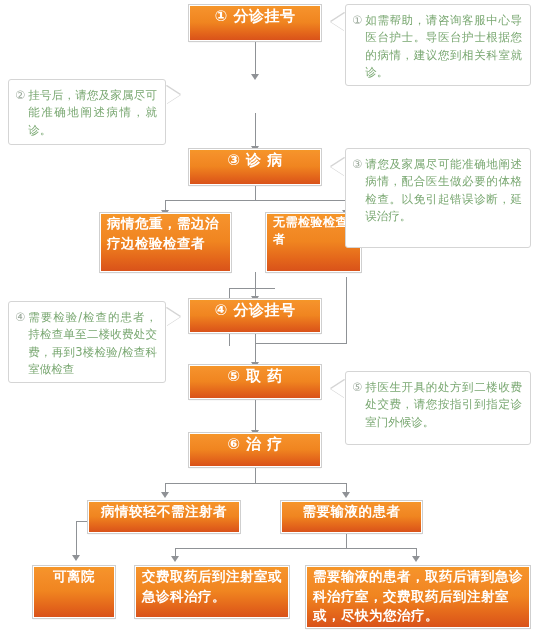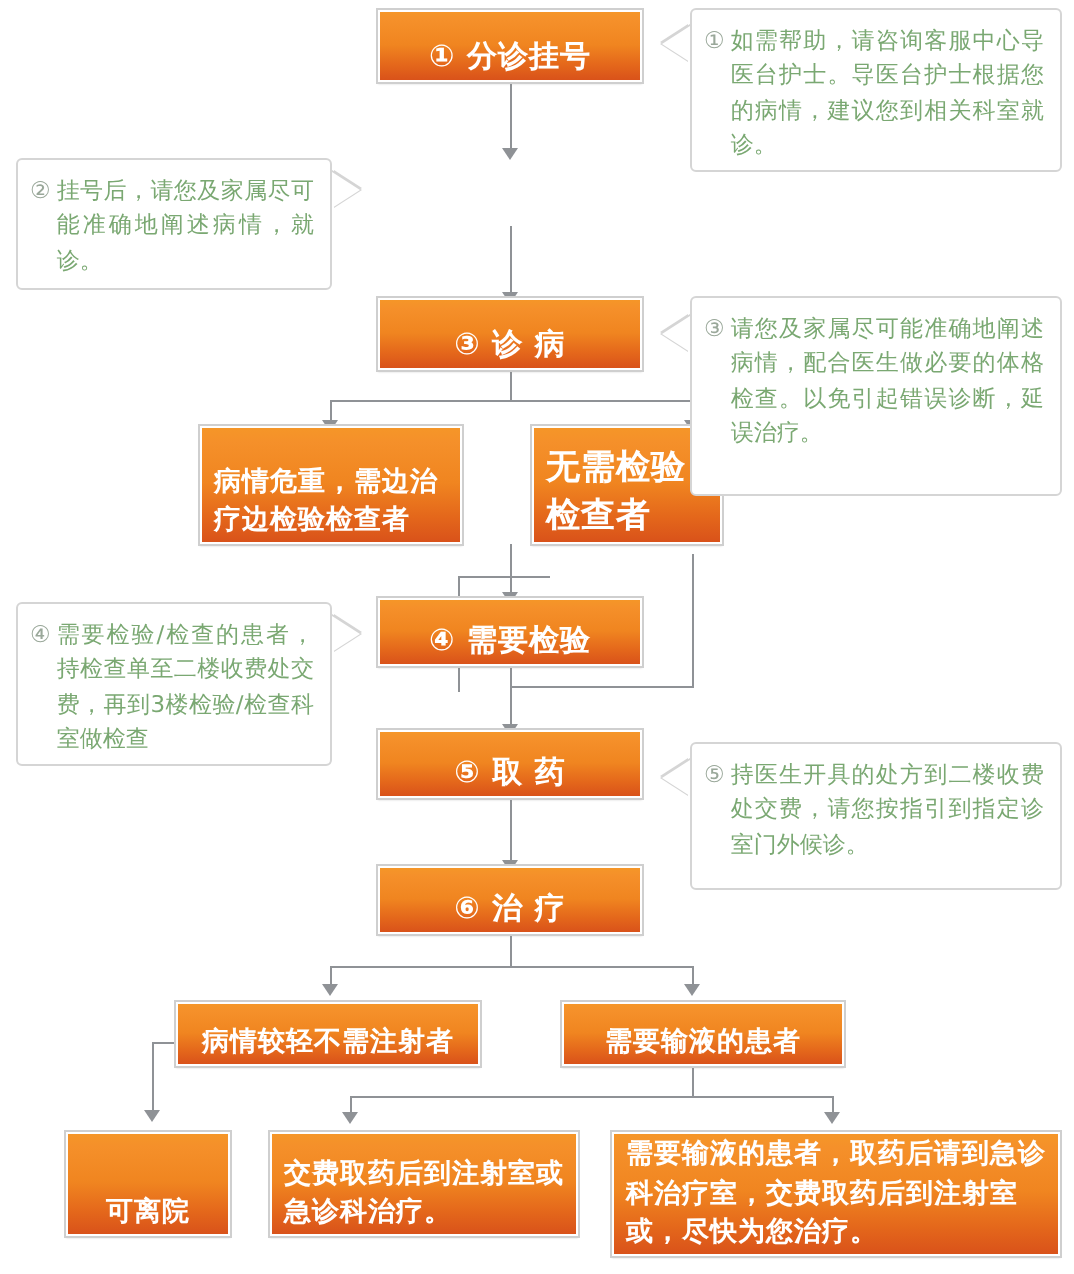--- a/index.html
+++ b/index.html
@@ -26,21 +26,21 @@
         #f59628 0%,
         #f5902a 12%,
         #f08520 48%,
         #e4671b 78%,
         #d9521a 100%);
     border: 1px solid #ffffff;
     outline: 1px solid #cfcfcf;
     color: #ffffff;
     font-weight: bold;
     display: flex;
-    align-items: flex-end;
+    align-items: flex-start;
     box-shadow: 0 1px 1px rgba(140,140,140,0.35);
   }
   .obox.center {
     justify-content: center;
     text-align: center;
   }
   .obox.leftal {
     justify-content: flex-start;
     text-align: left;
   }
@@ -171,26 +171,26 @@
 
 
   <div class="obox center" style="left:189px; top:149px; width:132px; height:36px; font-size:15px;">
     <span class="txt">③ 诊  病</span>
   </div>
 
   <div class="obox leftal" style="left:100px; top:213px; width:131px; height:59px; font-size:13.5px;">
     <span class="txt">病情危重，需边治疗边检验检查者</span>
   </div>
 
-  <div class="obox leftal" style="left:266px; top:213px; width:95px; height:59px; font-size:17px;">
+  <div class="obox leftal" style="left:266px; top:213px; width:95px; height:59px; font-size:12px;">
     <span class="txt">无需检验检查者</span>
   </div>
 
   <div class="obox center" style="left:189px; top:299px; width:132px; height:34px; font-size:15px;">
-    <span class="txt">④ 需要检验</span>
+    <span class="txt">④ 分诊挂号</span>
   </div>
 
   <div class="obox center" style="left:189px; top:365px; width:132px; height:34px; font-size:15px;">
     <span class="txt">⑤ 取  药</span>
   </div>
 
   <div class="obox center" style="left:189px; top:433px; width:132px; height:34px; font-size:15px;">
     <span class="txt">⑥ 治  疗</span>
   </div>
 

